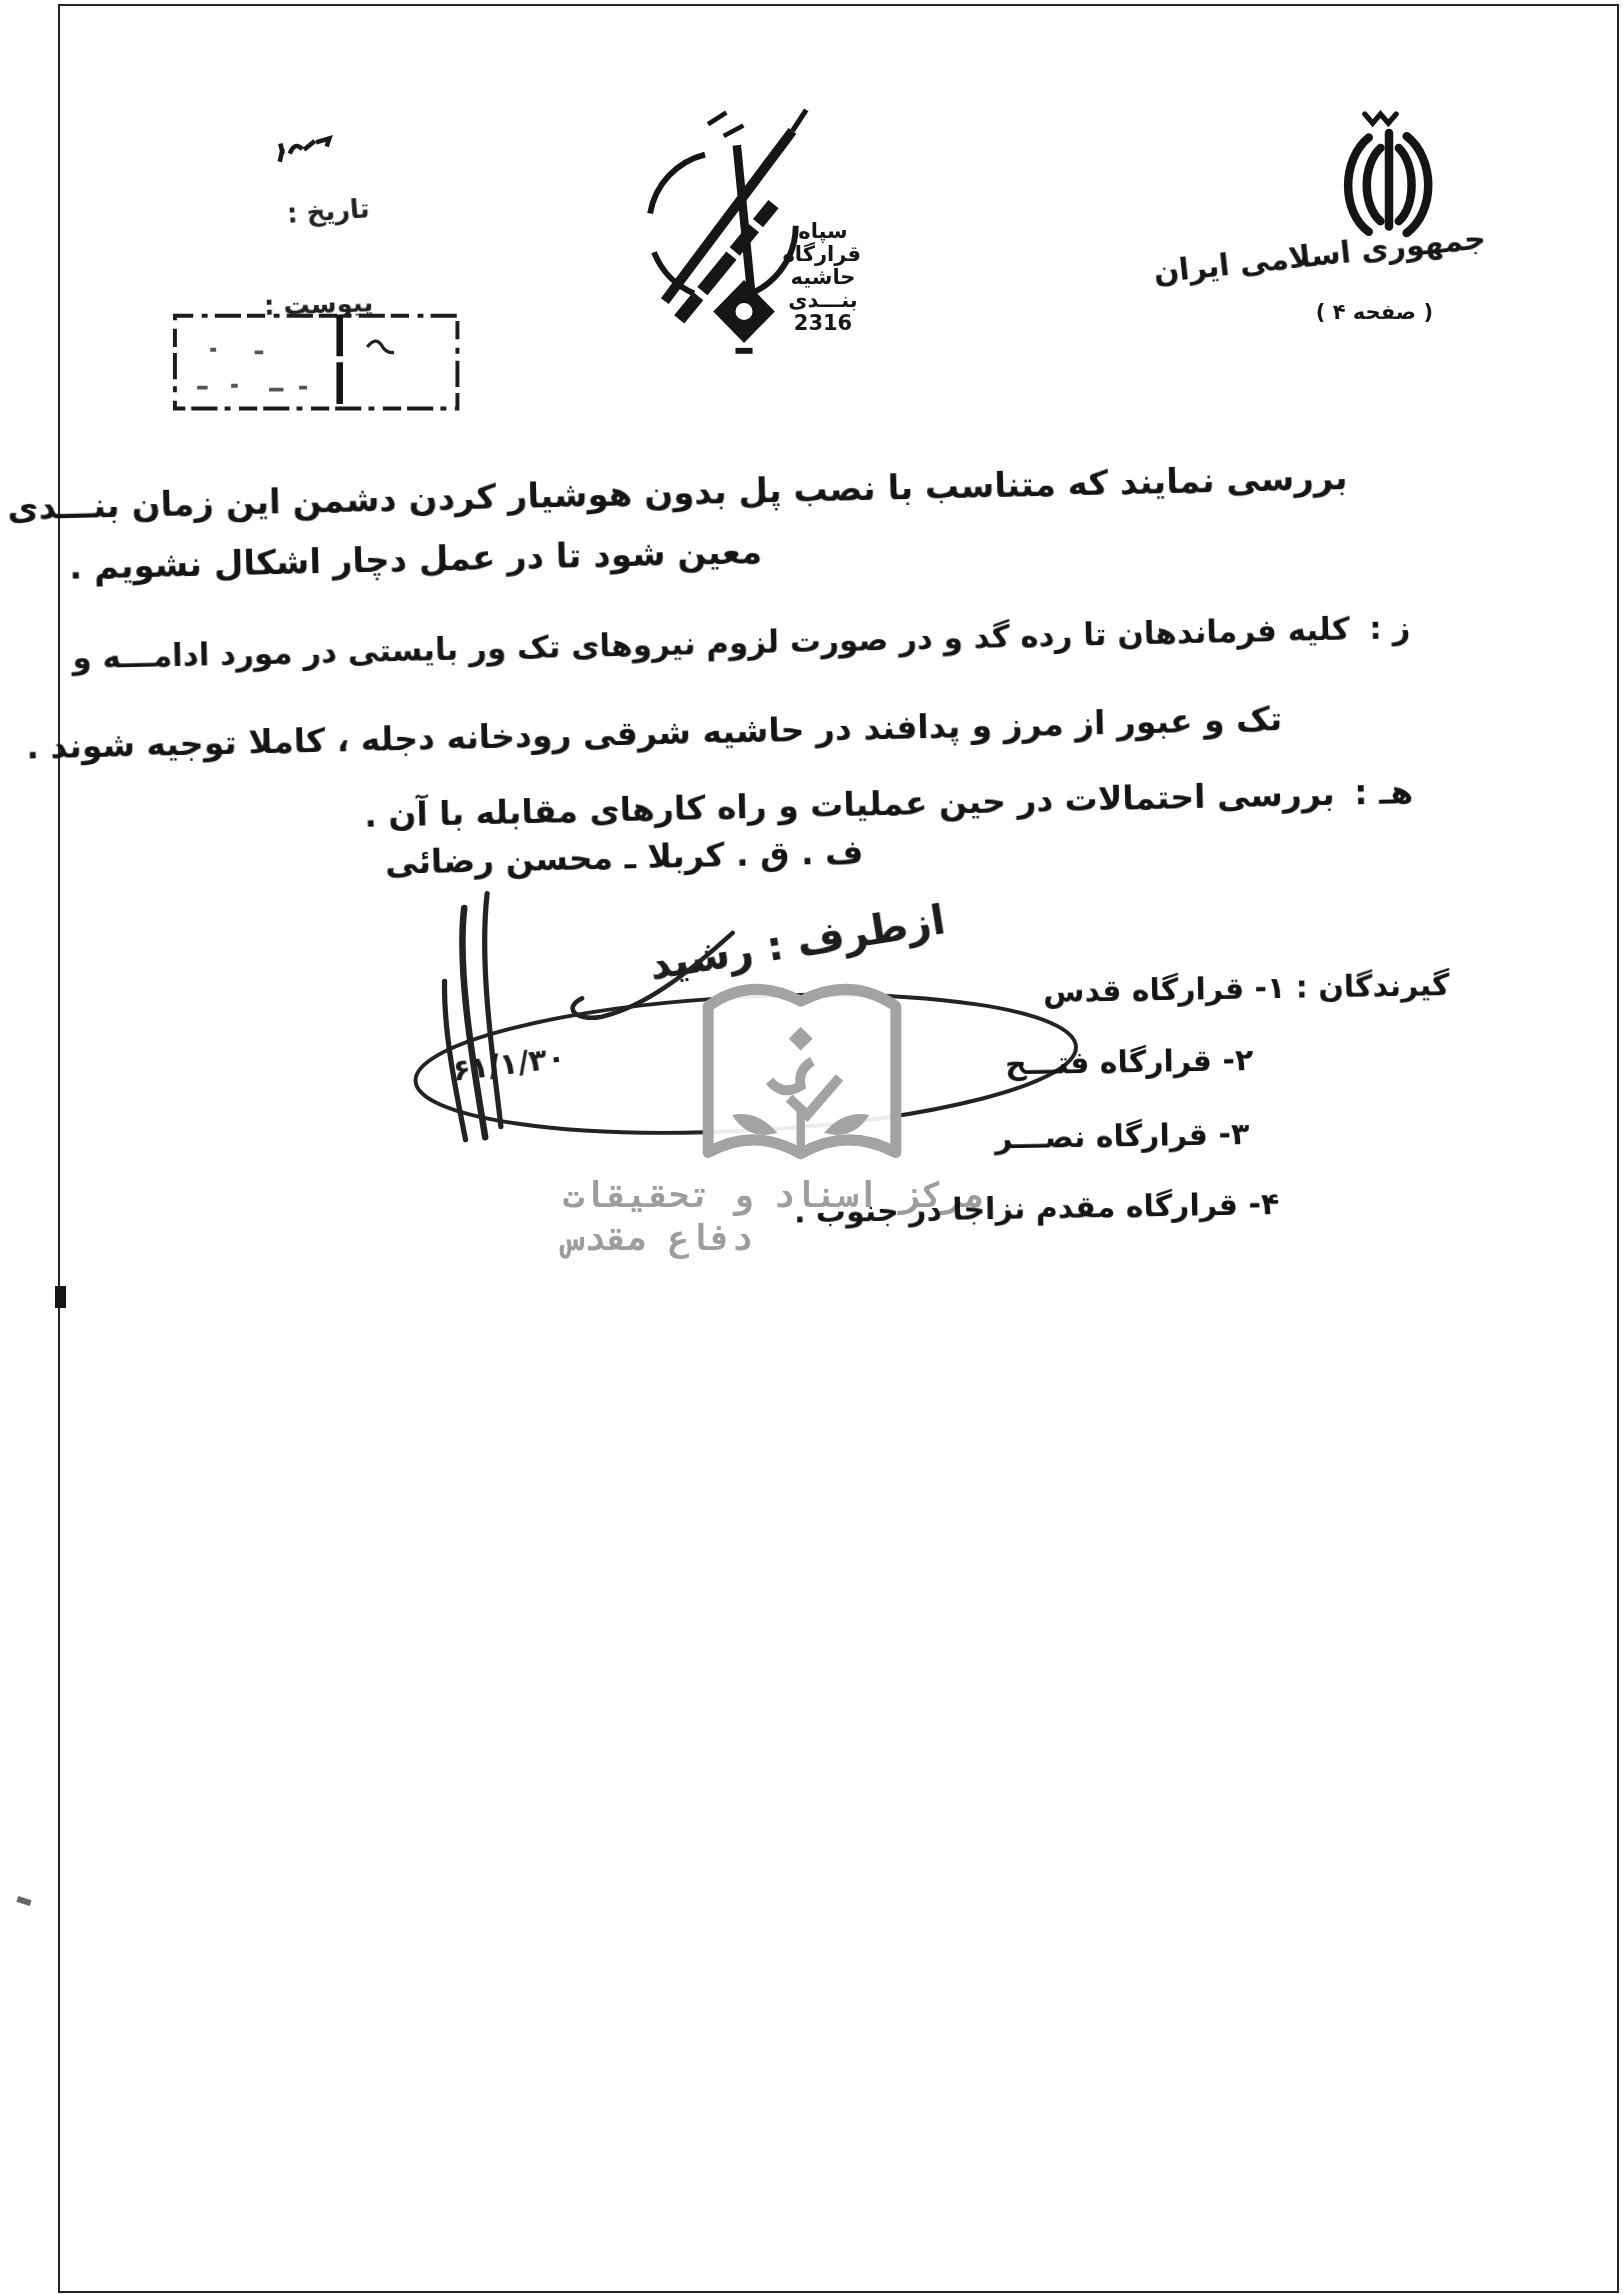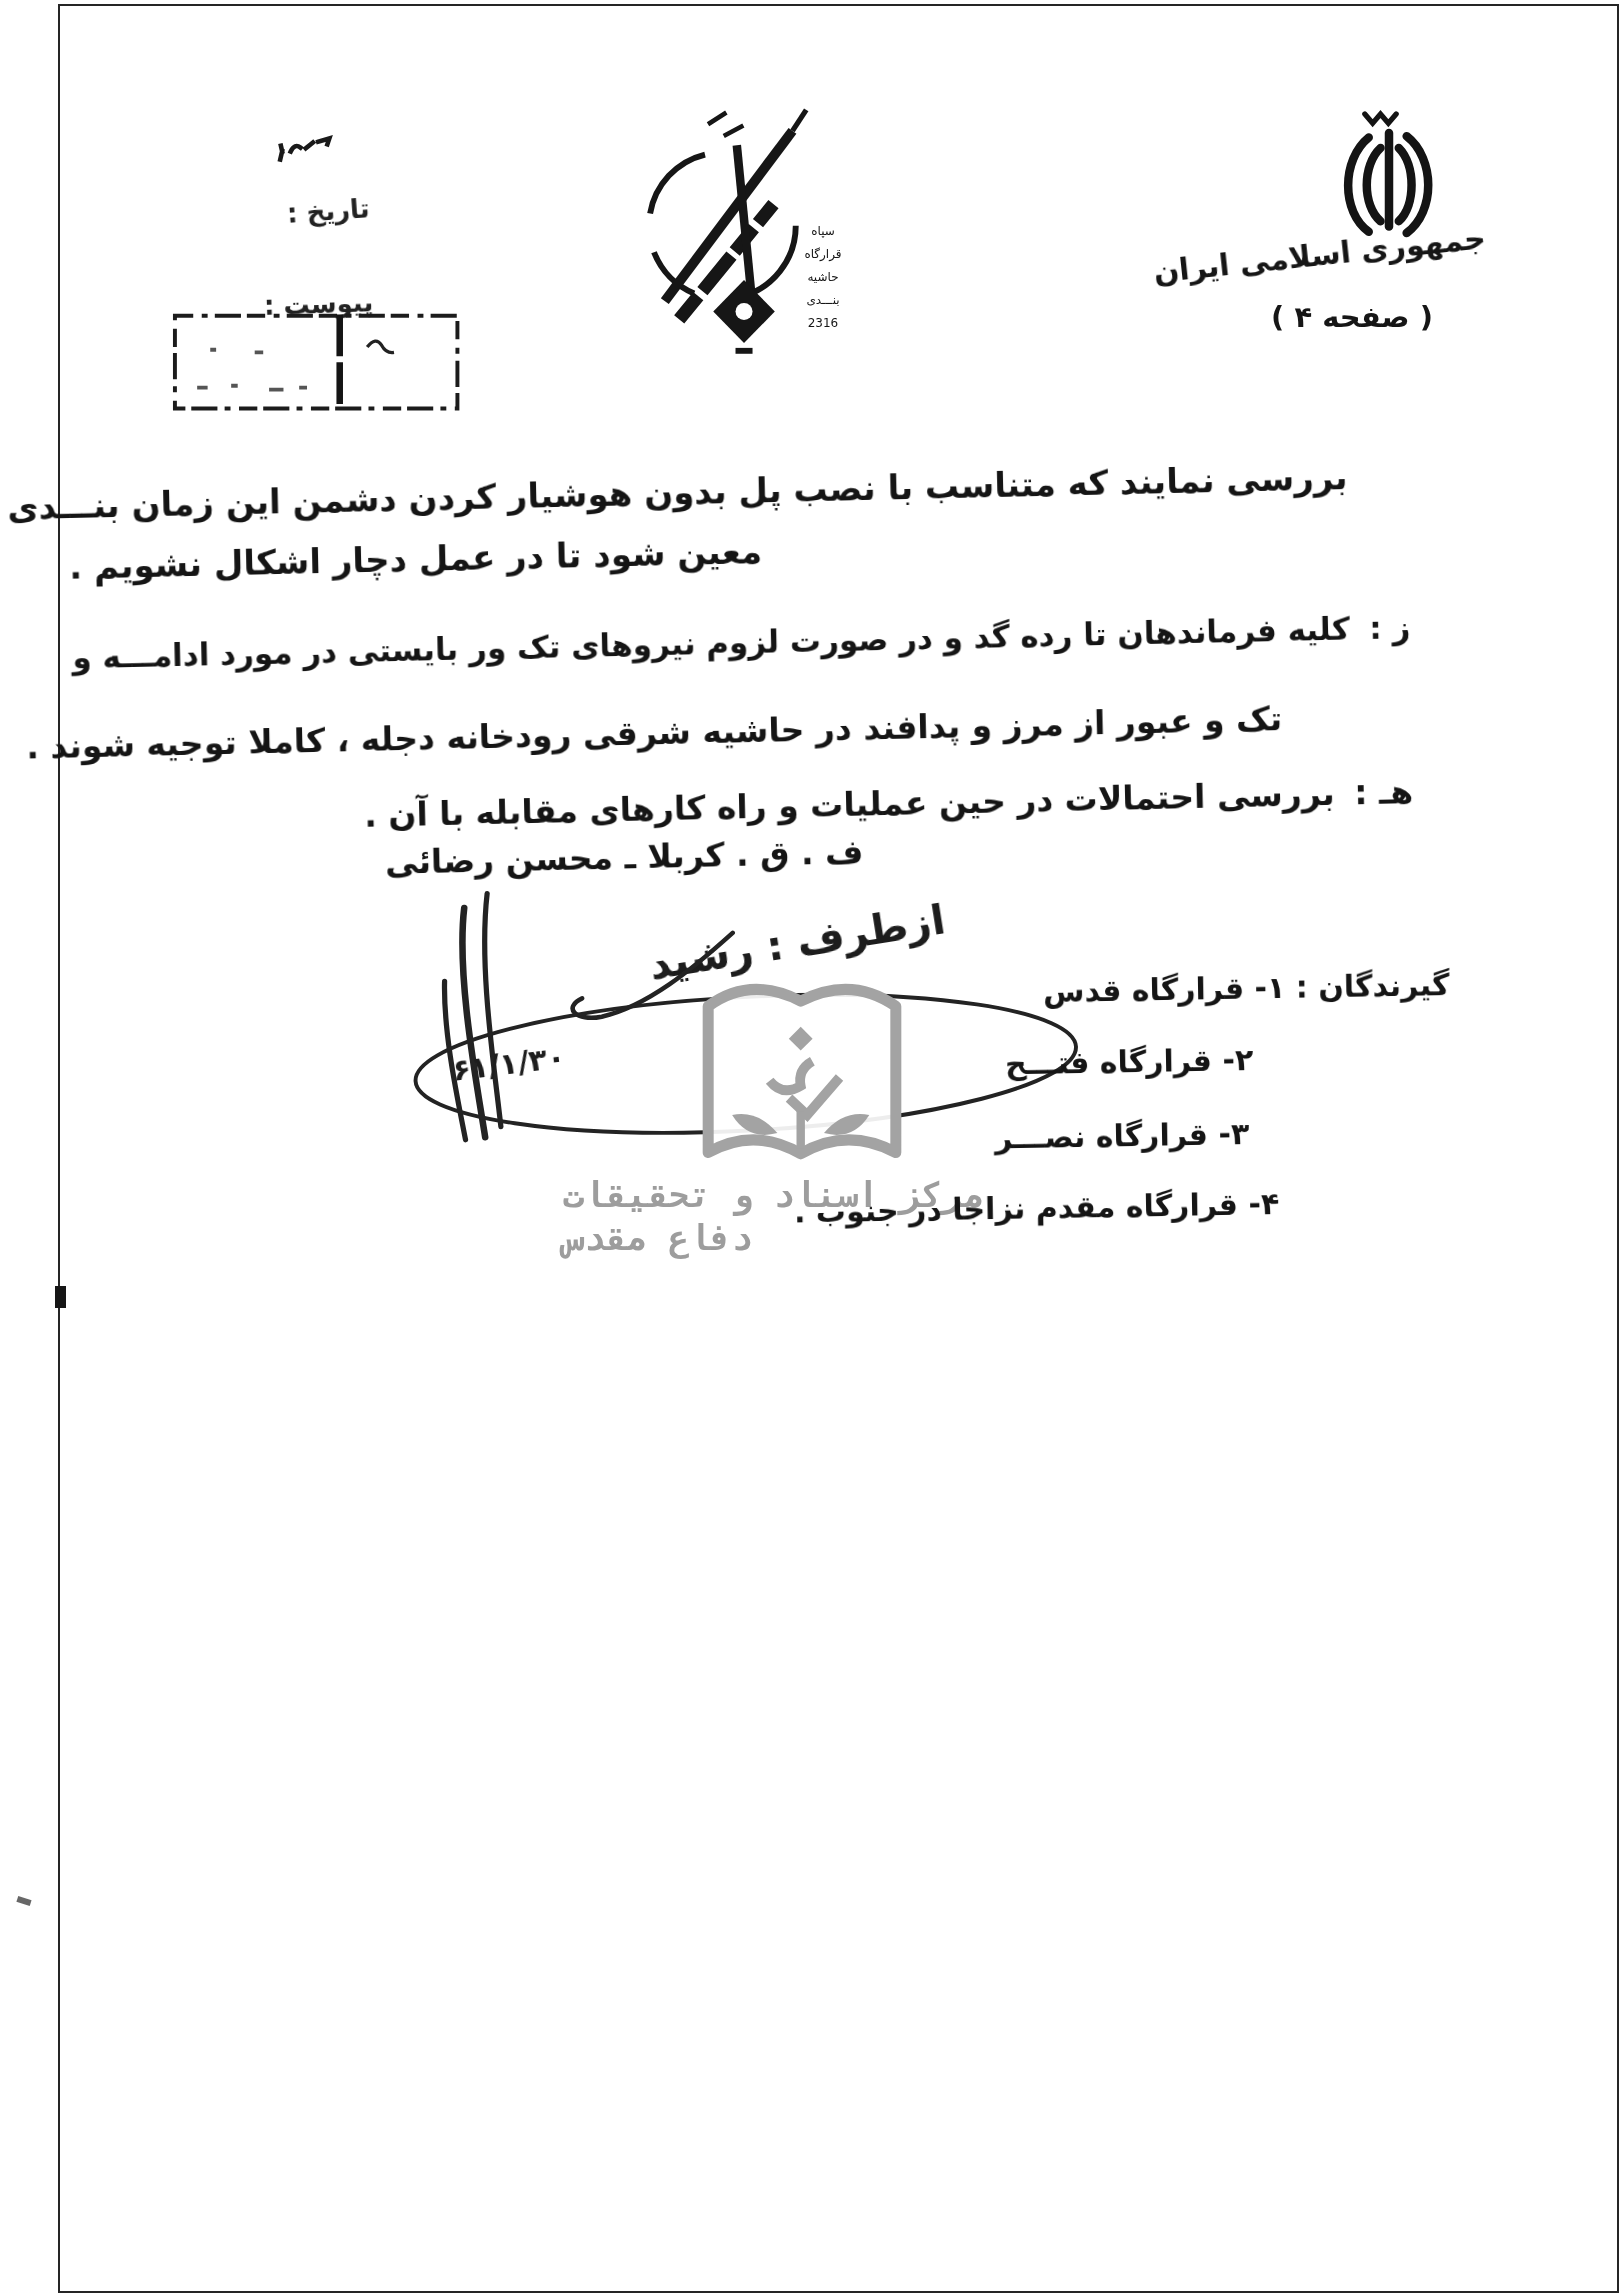--- a/index.html
+++ b/index.html
@@ -25,22 +25,22 @@
   .bline{font-size:34px;transform:rotate(-1.3deg);transform-origin:right center;}
   .item-label{margin-left:19.6px;}
   
   .rcpt{font-size:30px;transform:rotate(-1deg);transform-origin:right center;}
   
   .wm-caption{
     font-size:35px;font-weight:700;color:var(--wm,#9d9d9d);
     text-align:left;filter:blur(0.2px);direction:rtl;font-family:Liberation Mono, monospace;
   }
   .emblem-caption{font-size:30px;font-weight:700;transform:rotate(-6deg);transform-origin:right top;filter:blur(0.7px);}
-  .page-num{font-size:29px;font-weight:700;filter:blur(0.5px);}
-  .sepah-caption{width:76px;text-align:center;font-size:12px;line-height:23px;font-weight:400;filter:blur(0.5px);}
+  .page-num{font-size:21px;font-weight:700;filter:blur(0.5px);}
+  .sepah-caption{width:76px;text-align:center;font-size:21px;line-height:23px;font-weight:700;filter:blur(0.5px);}
   .from-note{font-size:41px;font-weight:700;transform:rotate(-9deg);transform-origin:right center;color:#1d1d1d;filter:blur(0.3px);}
   .hw-date{font-size:30px;font-weight:700;transform:rotate(-7deg);color:#1d1d1d;filter:blur(0.3px);direction:ltr;}
   .tick{position:absolute;background:#161616;}
   svg{display:block;}
 </style>
 </head>
 <body>
 
 <div class="page">
 

